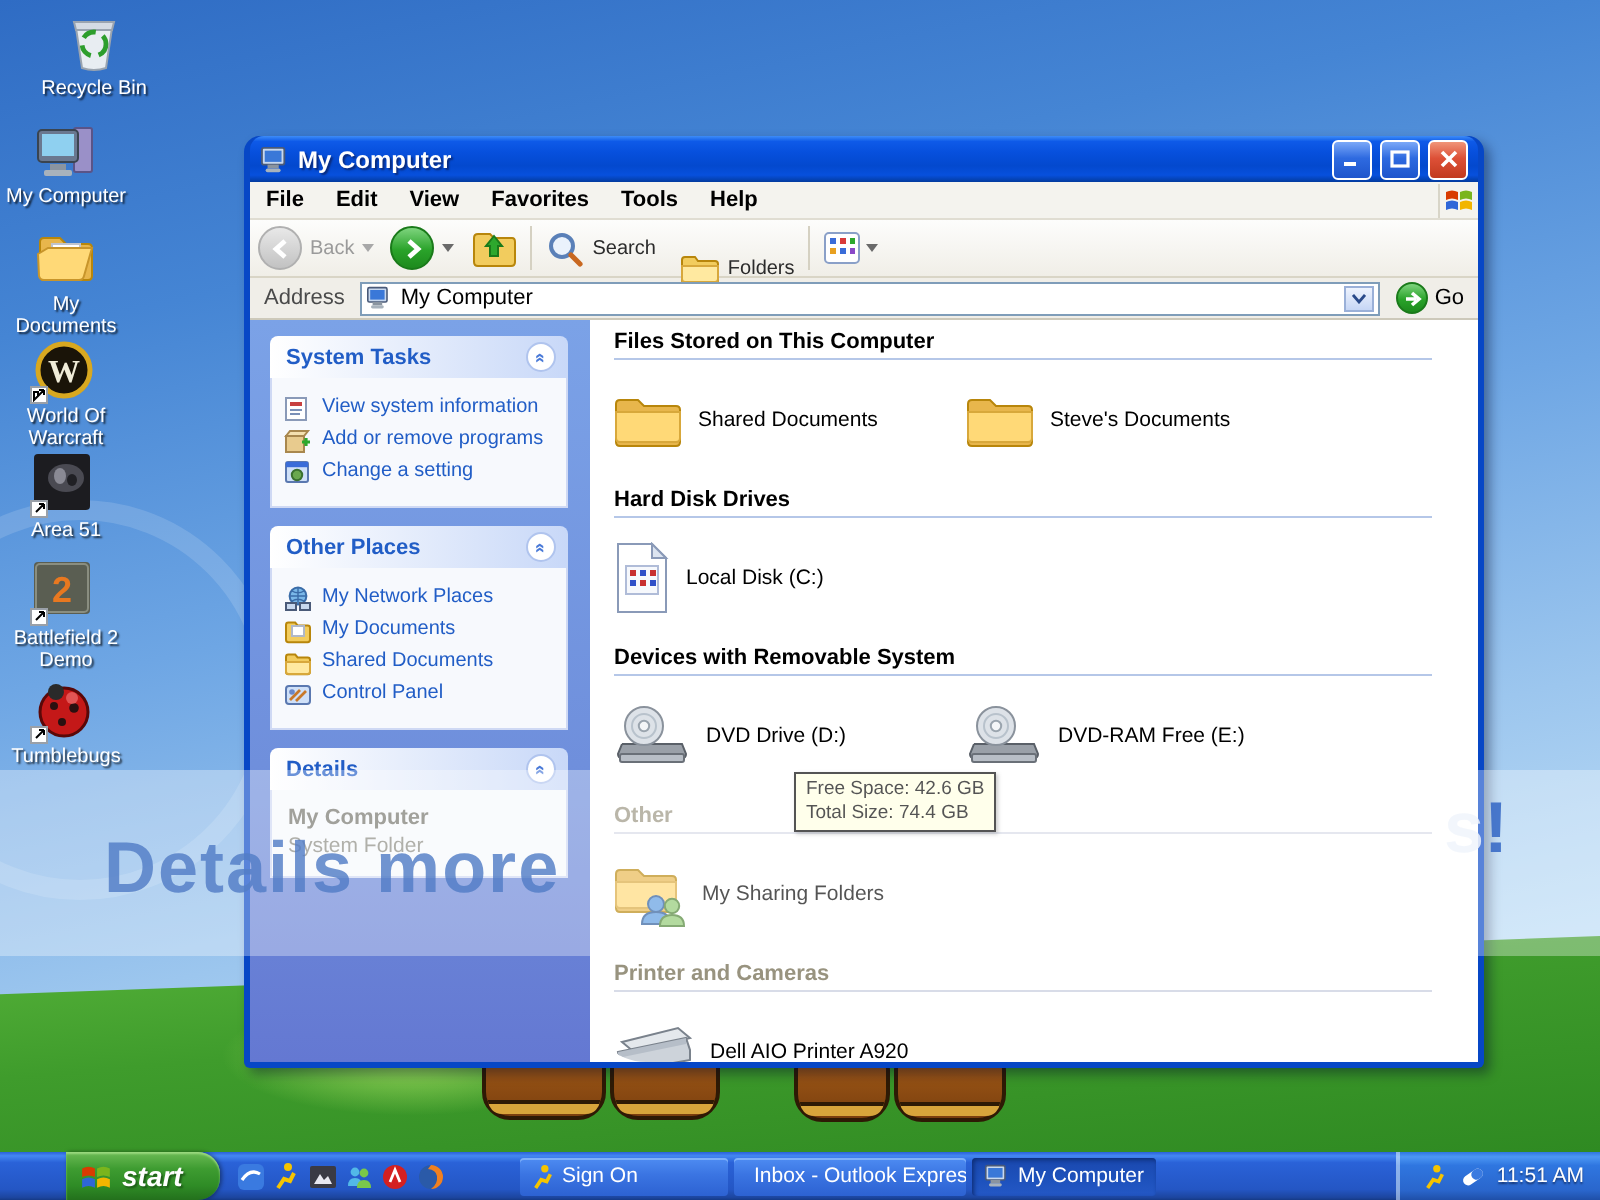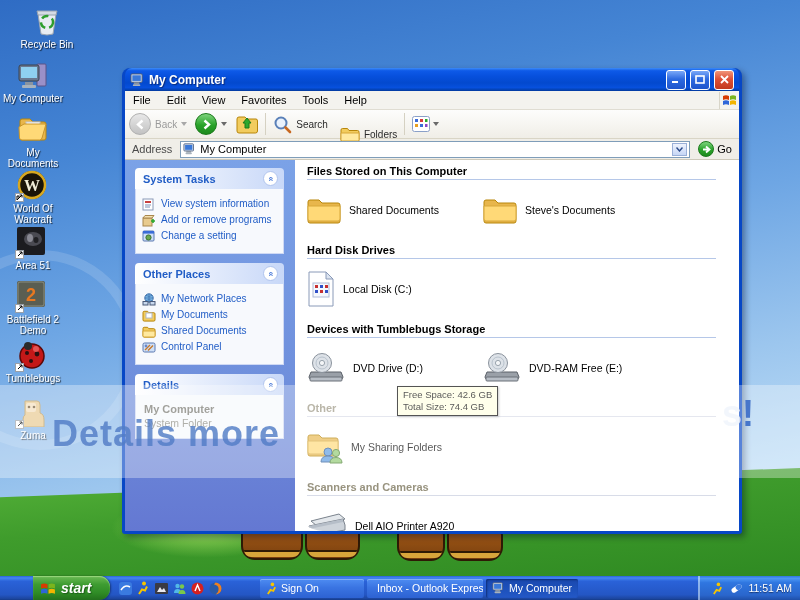--- a/index.html
+++ b/index.html
@@ -34,21 +34,21 @@
   
   #win { position:absolute; left:122px; top:68px; width:620px; height:466px; z-index:3;
     border-radius:8px 8px 3px 3px; box-shadow:3px 3px 6px rgba(0,10,40,.4);
     background:#0747c6; padding:0 3px 3px 3px; }
   #titlebar { height:23px; border-radius:7px 7px 0 0; display:flex; align-items:center; padding:0 5px; gap:4px;
     background:linear-gradient(180deg,#3d8cf8 0%,#0e5ae8 12%,#0750dd 35%,#0349ce 65%,#0750dd 85%,#033b9e 100%); }
   #titlebar .wtitle { color:#fff; font-weight:bold; font-size:12px; text-shadow:1px 1px 1px #0a2a7a; flex:1; }
   .tbtn { width:20px; height:20px; border-radius:3px; border:1px solid #fff; display:flex; align-items:center; justify-content:center; }
   .tbtn.blue { background:linear-gradient(#7aa8f8,#2e6ae0 45%,#1e55cc); }
   .tbtn.red { background:linear-gradient(#f09579,#dd5037 45%,#c23a1e); }
-  #menubar { height:19px; background:#f4f3ee; display:flex; align-items:center; border-bottom:1px solid #e0ddd2; }
+  #menubar { height:19px; background:#f4f3ee; display:flex; align-items:center; border-bottom:1px solid #e0ddd2;font-weight:bold; }
   .mitem { padding:2px 8px; color:#000; }
   #winlogo { margin-left:auto; width:20px; height:17px; display:flex; align-items:center; justify-content:center; border-left:1px solid #d8d5c8; padding:0 2px; }
   #toolbar { height:29px; background:linear-gradient(#fdfdfc,#f0eee7); border-bottom:1px solid #d9d5c6; display:flex; align-items:center; gap:4px; padding:0 4px; }
   .navcircle { width:22px; height:22px; border-radius:50%; display:flex; align-items:center; justify-content:center; }
   .navcircle.disabled { background:linear-gradient(#e8e8e8,#c2c2c2); border:1px solid #b0b0b0; }
   .navcircle.green { background:linear-gradient(#7ed47e,#2aa32a 55%,#1d8a1d); border:1px solid #1a7a1a; }
   .tool-label { font-size:10px; color:#2b2b2b; }
   .tool-label.dim { color:#9a9a9a; }
   .chev { width:0; height:0; border-left:3px solid transparent; border-right:3px solid transparent; border-top:4px solid #6a6a6a; }
   .tsep { width:1px; height:22px; background:#d5d1c2; margin:0 3px; }
@@ -240,36 +240,20 @@
         </svg>
       <span class="sc-badge">
           <svg width="7" height="7" viewBox="0 0 7 7">
             <path d="M2 5 L6 1 M6 1 L3.5 1 M6 1 L6 3.5" stroke="#000" stroke-width="1" fill="none"></path>
           </svg>
         </span>
     </div>
     <div class="dlabel">Tumblebugs</div>
   </div>
 
-  <div class="dicon" style="left:0px; top:397px;">
-    <div class="dimg">
-      <svg width="30" height="30" viewBox="0 0 30 30">
-          <path d="M8 4 h12 q3 0 3 4 v8 q4 1 4 7 v7 H6 v-7 q0-4 2-5 Z" fill="#e8c88e" stroke="#b89858"></path>
-          <rect x="9" y="6" width="10" height="9" rx="2" fill="#f4debc"></rect>
-          <circle cx="12" cy="10" r="1.3" fill="#6a5230"></circle>
-          <circle cx="17" cy="10" r="1.3" fill="#6a5230"></circle>
-        </svg>
-      <span class="sc-badge">
-          <svg width="7" height="7" viewBox="0 0 7 7">
-            <path d="M2 5 L6 1 M6 1 L3.5 1 M6 1 L6 3.5" stroke="#000" stroke-width="1" fill="none"></path>
-          </svg>
-        </span>
-    </div>
-    <div class="dlabel">Zuma</div>
-  </div>
 
   <div id="win">
     <div id="titlebar">
       <span>
           <svg width="15" height="14" viewBox="0 0 16 15">
             <rect x="1" y="1" width="12" height="9" rx="1" fill="#c8d8ee" stroke="#4a5a78"></rect>
             <rect x="2.5" y="2.5" width="9" height="6" fill="#3a78d8"></rect>
             <rect x="4" y="10" width="6" height="2" fill="#8a94a0"></rect>
             <rect x="3" y="12" width="8" height="2" rx="1" fill="#a8b2bc"></rect>
           </svg>
@@ -516,21 +500,21 @@
                   <rect x="18" y="14" width="3" height="3" fill="#c83030"></rect>
                   <rect x="8" y="19" width="3" height="3" fill="#3050c8"></rect>
                   <rect x="13" y="19" width="3" height="3" fill="#c83030"></rect>
                   <rect x="18" y="19" width="3" height="3" fill="#3050c8"></rect>
                 </svg>
               </span>
             <span class="tlabel">Local Disk (C:)</span>
           </div>
         </div>
 
-        <div class="ghead"><span>Devices with Tumblebugs Storage</span></div>
+        <div class="ghead"><span>Devices with Removable System</span></div>
         <div class="trow">
           <div class="tile">
             <span class="ticon">
                 <svg width="38" height="32" viewBox="0 0 38 32">
                   <path d="M4 20 h30 l2 5 q0 2-2 2 H4 q-2 0-2-2 l2-5" fill="#9aa0a8" stroke="#5a6068"></path>
                   <rect x="3" y="25" width="32" height="4" rx="1" fill="#b8bec6" stroke="#6a7078"></rect>
                   <circle cx="15" cy="11" r="9.5" fill="#dde2e8" stroke="#8a929c"></circle>
                   <circle cx="15" cy="11" r="6" fill="none" stroke="#b8c2cc"></circle>
                   <circle cx="15" cy="11" r="2.6" fill="#f4f6f8" stroke="#9aa4ae"></circle>
                 </svg>
@@ -561,21 +545,21 @@
                   <circle cx="21" cy="22" r="4" fill="#5a9ae0" stroke="#2a5a98"></circle>
                   <path d="M14 32 q0-6 7-6 q7 0 7 6 Z" fill="#5a9ae0" stroke="#2a5a98"></path>
                   <circle cx="29" cy="23" r="3.6" fill="#8ec870" stroke="#4a8030"></circle>
                   <path d="M23 33 q0-5.5 6-5.5 q6 0 6 5.5 Z" fill="#8ec870" stroke="#4a8030"></path>
                 </svg>
               </span>
             <span class="tlabel">My Sharing Folders</span>
           </div>
         </div>
 
-        <div class="ghead muted"><span>Scanners and Cameras</span></div>
+        <div class="ghead muted"><span>Printer and Cameras</span></div>
         <div class="trow">
           <div class="tile">
             <span class="ticon">
                 <svg width="40" height="28" viewBox="0 0 40 28">
                   <path d="M4 9 L32 2 L38 7 L10 14 Z" fill="#e4e8ec" stroke="#7a828c"></path>
                   <path d="M2 14 L36 7 L38 13 L38 18 L4 24 Z" fill="#cdd3da" stroke="#7a828c"></path>
                   <path d="M2 14 L36 7 L36 10 L2 17 Z" fill="#b6bec8"></path>
                   <rect x="3" y="20" width="10" height="3" rx="1" fill="#9aa2ac" transform="rotate(-8 8 21)"></rect>
                 </svg>
               </span>

